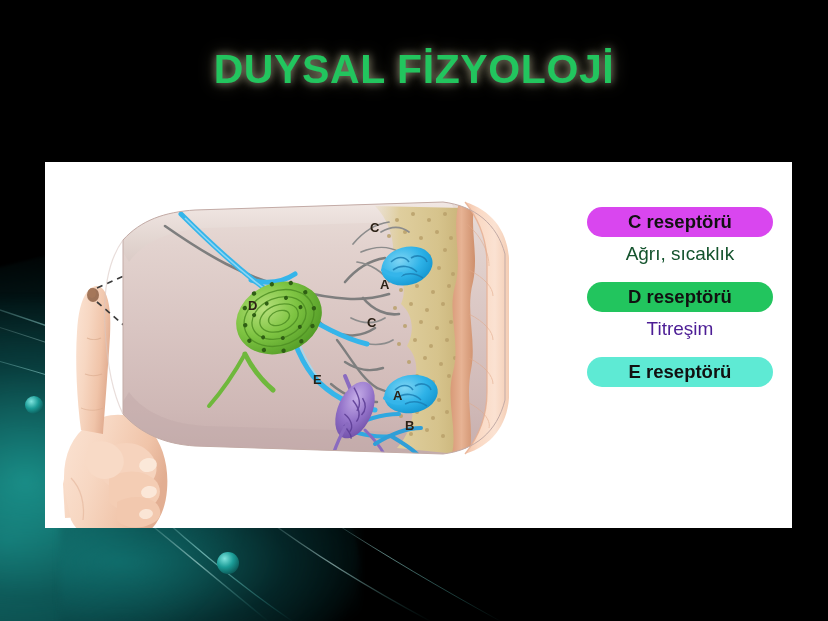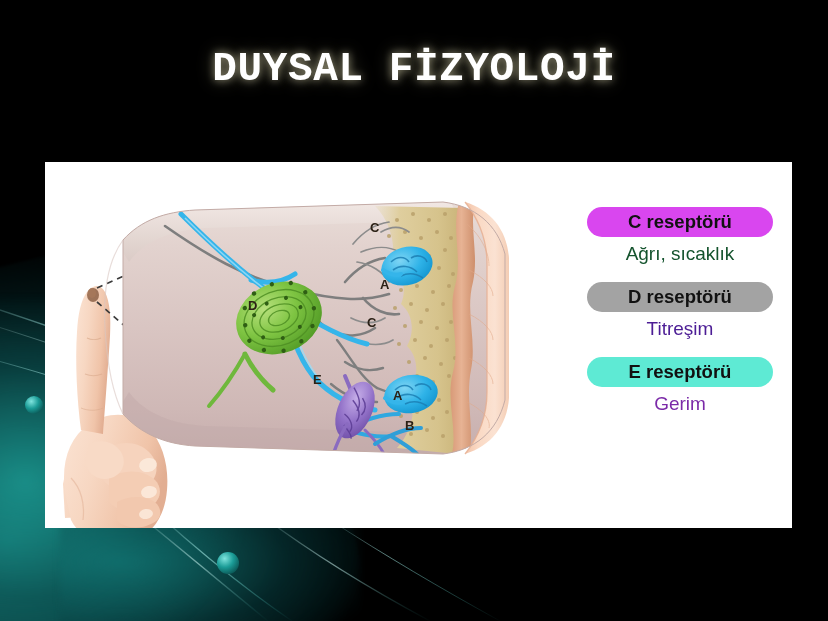--- a/index.html
+++ b/index.html
@@ -71,25 +71,25 @@
     inset: 0;
   }
 
   
   .slide-title {
     position: absolute;
     left: 0;
     right: 0;
     top: 46px;
     text-align: center;
-    font-family: Liberation Mono, monospace;
+    font-family: Liberation Sans, sans-serif;
     font-weight: bold;
     font-size: 41px;
     letter-spacing: 0.6px;
-    color: #ffffff;
+    color: #22c55e;
     text-shadow: 0 0 9px rgba(255,250,205,0.55),
                  0 0 18px rgba(230,225,170,0.32),
                  0 1px 2px rgba(0,0,0,0.8);
     white-space: nowrap;
   }
 
   
   .panel {
     position: absolute;
     left: 45px;
@@ -578,24 +578,23 @@
 
       <div class="legend-group">
       </div>
 
       <div class="legend-group">
         <span class="pill w-mid" style="background-color: #d946ef;">C reseptörü</span>
         <span class="sub" style="color: #14532d;">Ağrı, sıcaklık</span>
       </div>
 
       <div class="legend-group">
-        <span class="pill w-mid" style="background-color: #a3a3a3;">D reseptörü</span>
+        <span class="pill w-mid" style="background-color: #22c55e;">D reseptörü</span>
         <span class="sub" style="color: #4c1d95;">Titreşim</span>
       </div>
 
       <div class="legend-group">
         <span class="pill w-mid" style="background-color: #5eead4;">E reseptörü</span>
-        <span class="sub" style="color: rgb(123, 42, 168);">Gerim</span>
       </div>
 
     </div>
   </div>
 </div>
 
 </body></html>

